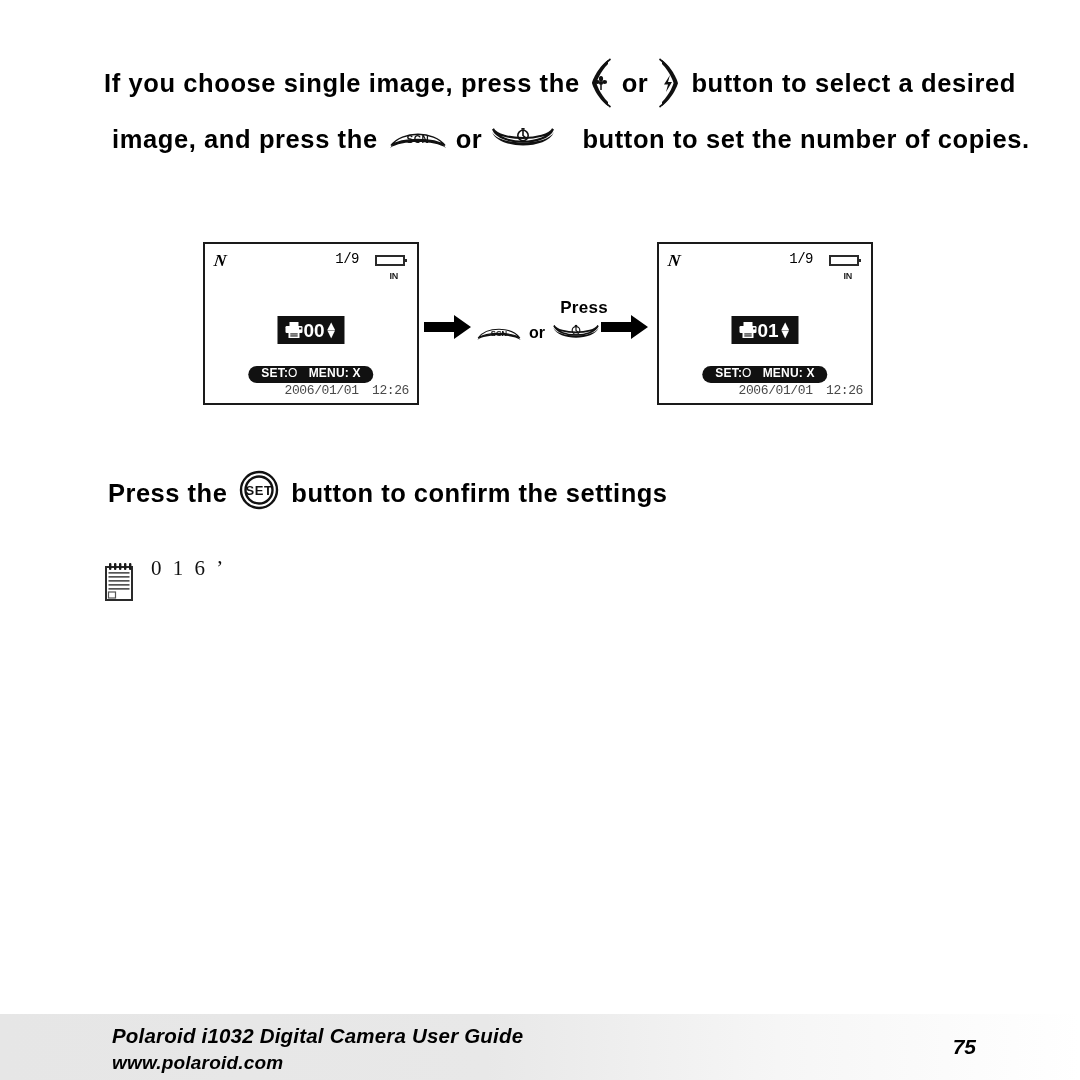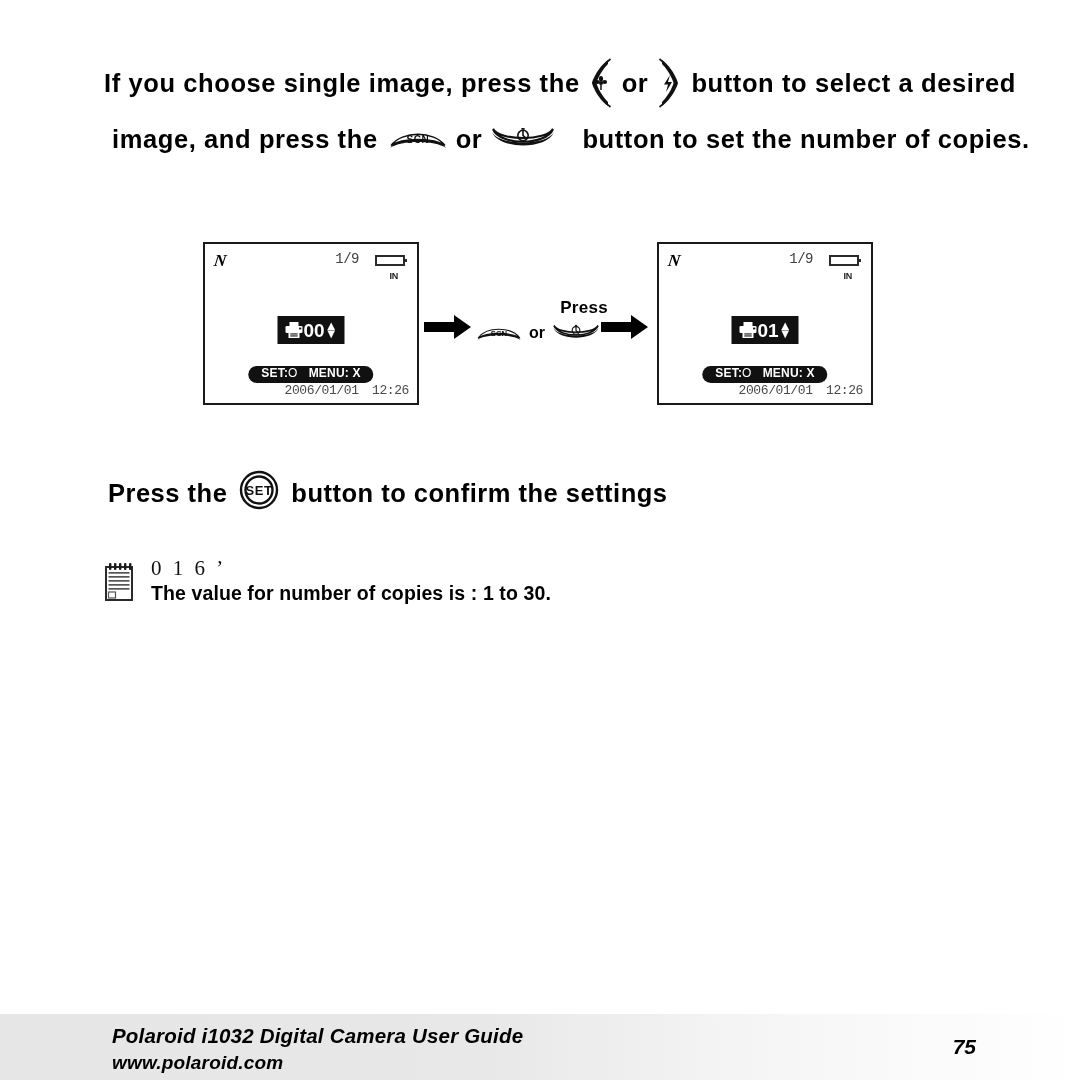--- a/index.html
+++ b/index.html
@@ -83,21 +83,21 @@
     font-family: "Liberation Serif", serif;
     line-height: 1;
     transform: skewX(-8deg);
   }
   .lcd-counter {
     position: absolute;
     right: 58px;
     top: 7px;
     font-size: 14px;
     font-family: "Liberation Mono", monospace;
-    color: #404040;
+    color: #000000;
     letter-spacing: -0.5px;
   }
   .lcd-battery {
     position: absolute;
     right: 12px;
     top: 11px;
     width: 30px;
     height: 11px;
     border: 2px solid #2a2a2a;
     box-sizing: border-box;
@@ -485,21 +485,20 @@
         <rect x="6" y="1" width="2.4" height="7" rx="1"></rect>
         <rect x="11" y="1" width="2.4" height="7" rx="1"></rect>
         <rect x="16" y="1" width="2.4" height="7" rx="1"></rect>
         <rect x="21" y="1" width="2.4" height="7" rx="1"></rect>
         <rect x="26" y="1" width="2.4" height="7" rx="1"></rect>
       </g>
     </svg>
   </span>
   <span class="note-text-wrap">
     <div class="note-heading">0 1 6 ’</div>
-    <div class="note-body">The  value for number of copies is : 1 to 30.</div>
   </span>
 </div>
 
 <div class="footer">
   <div class="footer-inner">
     <div class="footer-title">Polaroid i1032 Digital Camera User Guide</div>
     <div class="footer-url">www.polaroid.com</div>
   </div>
   <div class="footer-page">75</div>
 </div>

